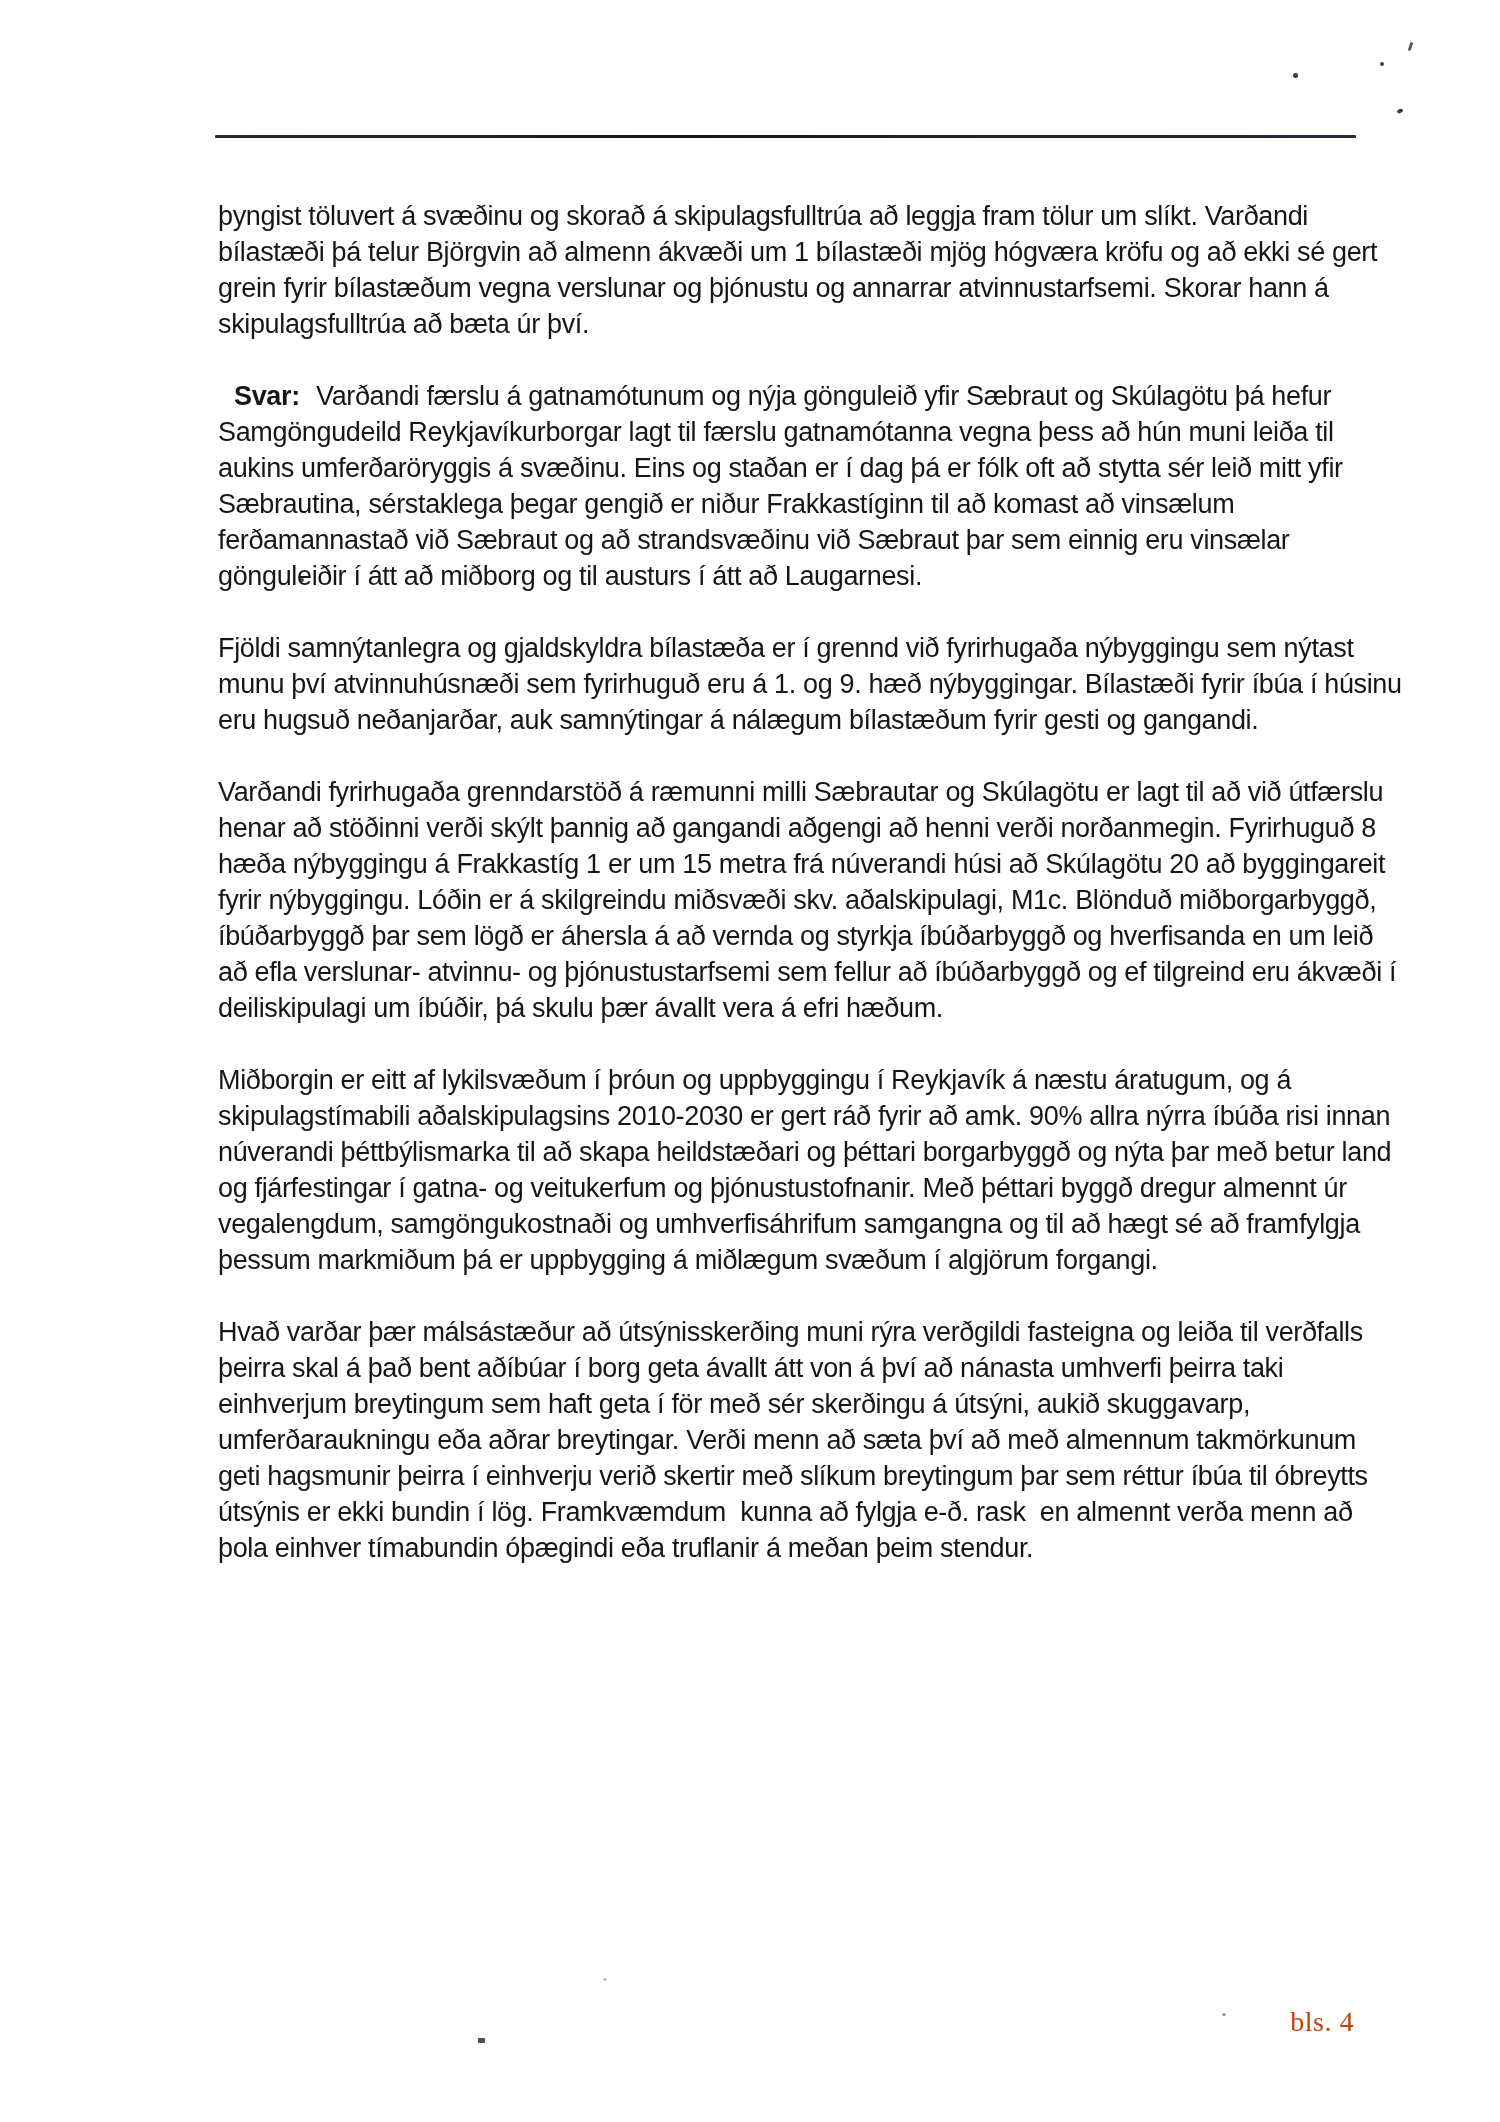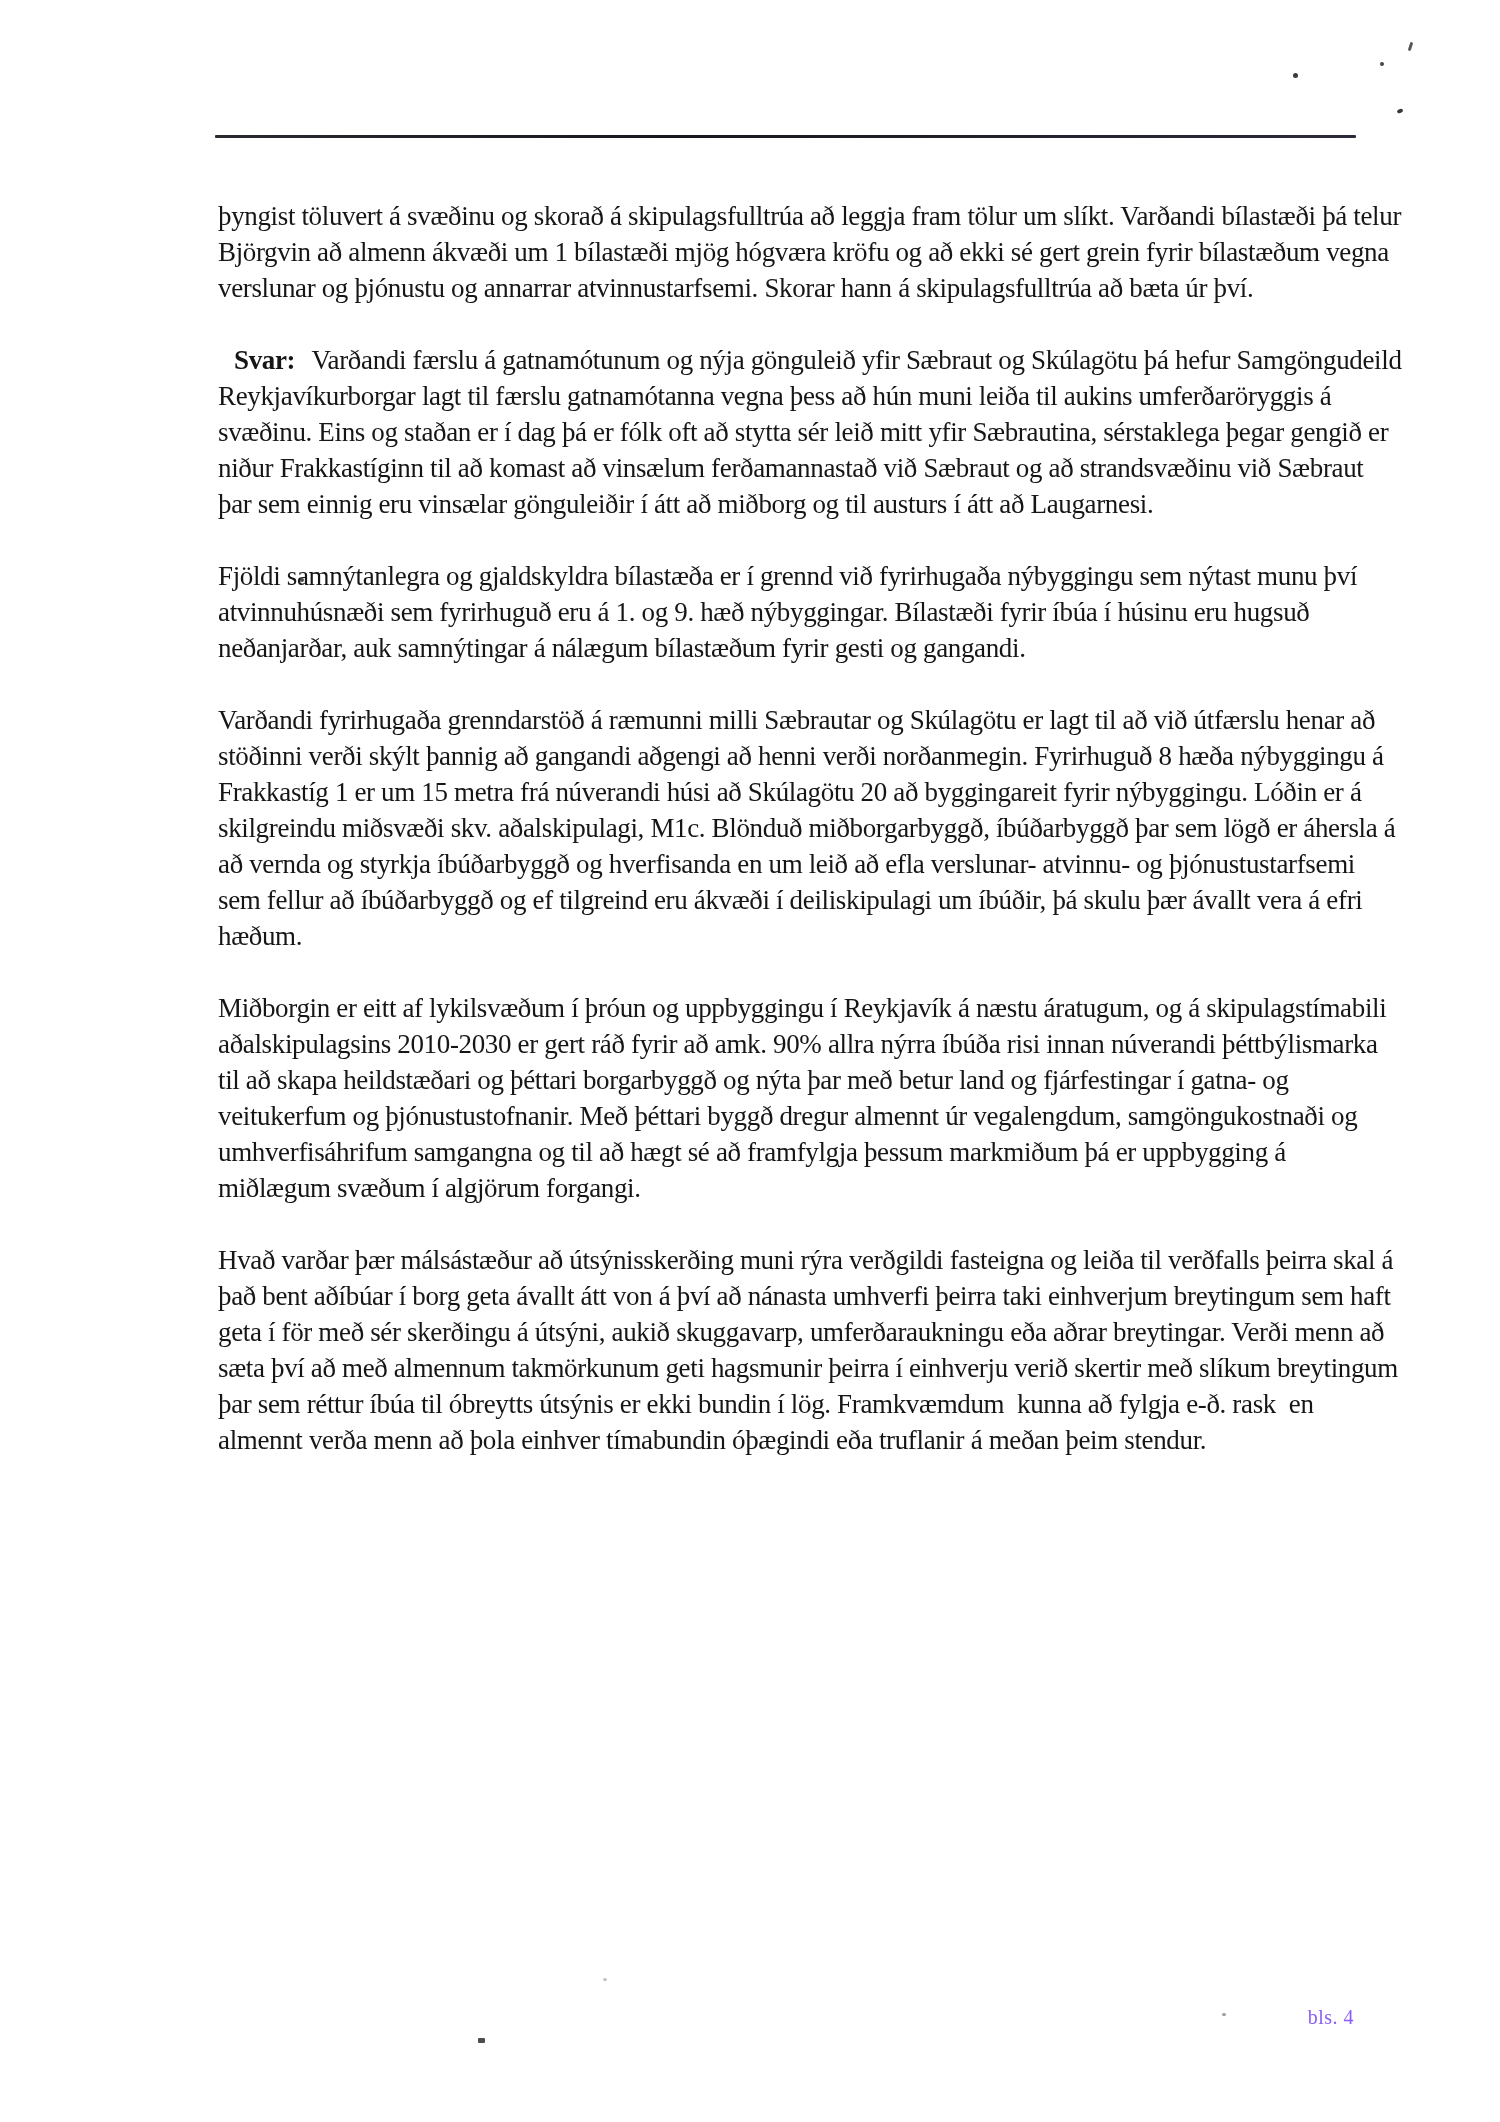--- a/index.html
+++ b/index.html
@@ -31,34 +31,33 @@
     top: 198px;
     width: 1185px;
     font-size: 27px;
     line-height: 36px;
     letter-spacing: -0.35px;
     text-align: left;
   }
   .content p {
     margin: 0 0 36px 0;
     white-space: pre-wrap;
-    font-family: Liberation Serif, serif;
   }
   .answer-label {
     font-weight: bold;
     margin-right: 0.6em;
     margin-left: 16px;
   }
   .page-number {
     position: absolute;
     top: 2006px;
     right: 146px;
     font-family: "Liberation Serif", serif;
-    font-size: 20px;
-    color: #8b5cf6;
+    font-size: 28px;
+    color: #c2410c;
     letter-spacing: 0.5px;
   }
   .speck {
     position: absolute;
     background: #3a3a3f;
     border-radius: 50%;
   }
   .speck.s1 { left: 1293px; top: 73px;  width: 5px; height: 5px; }
   .speck.s2 { left: 1380px; top: 62px;  width: 4px; height: 4px; background:#46464c; }
   .speck.s3 { left: 1409px; top: 42px;  width: 3px; height: 9px; border-radius: 2px; transform: rotate(18deg); background:#55555c; }

